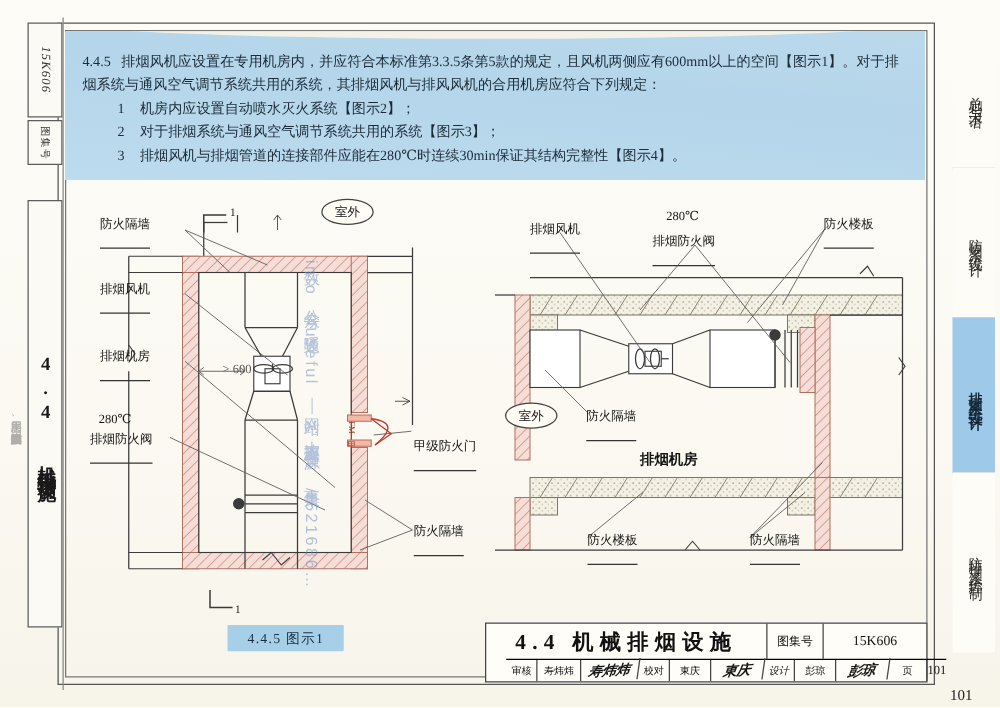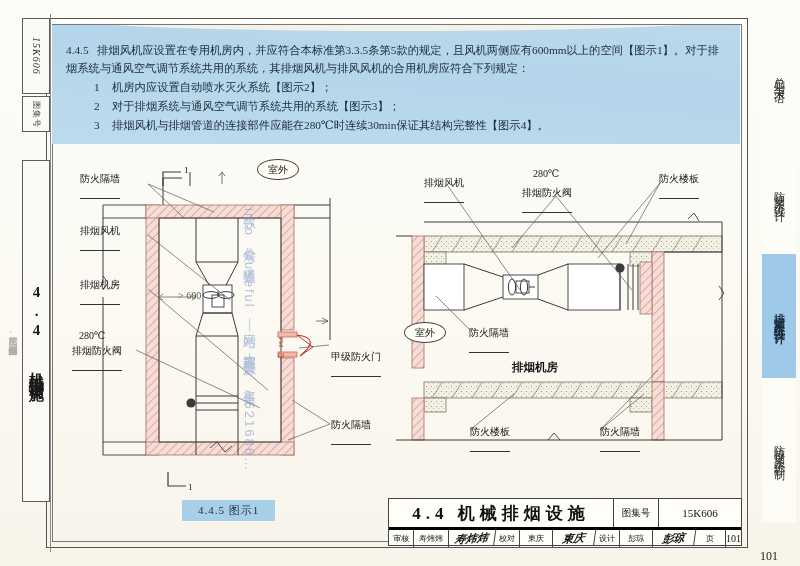--- a/index.html
+++ b/index.html
@@ -103,22 +103,22 @@
   .tblock{position:absolute;left:388px;top:498px;width:352px;height:46px;
     border:1px solid #444;background:#fffdf7;}
   .tb-row1{position:absolute;left:0;top:0;width:100%;height:28px;display:flex;}
   .tb-main{flex:1;display:flex;align-items:center;justify-content:center;
     font-size:17px;font-weight:bold;letter-spacing:5px;color:#111;
     border-right:1px solid #444;}
   .tb-lab{width:44px;display:flex;align-items:center;justify-content:center;
     font-size:9.5px;border-right:1px solid #444;color:#111;}
   .tb-val{width:82px;display:flex;align-items:center;justify-content:center;
     font-size:11px;color:#111;}
-  .tb-row2{position:absolute;left:0;top:28px;width:100%;height:17px;
-    display:flex;border-top:3px solid #000000;}
+  .tb-row2{position:absolute;left:16px;top:28px;width:100%;height:17px;
+    display:flex;border-top:1px solid #000000;}
   .tb-c{display:flex;align-items:center;justify-content:center;
     font-size:8px;border-right:1px solid #444;color:#111;white-space:nowrap;}
   .sig{font-family:"Liberation Serif",serif;font-style:italic;font-weight:bold;
     font-size:11px;color:#151515;transform:skewX(-12deg) rotate(-4deg);}
   .pageno{position:absolute;right:22px;bottom:2px;font-size:12px;color:#222;}
 
   
   .wm{
     position:absolute;font-size:13px;color:#7796c8;opacity:.55;
     writing-mode:vertical-rl;text-orientation:mixed;letter-spacing:2px;
@@ -418,21 +418,21 @@
       <div class="tb-lab">图集号</div>
       <div class="tb-val">15K606</div>
     </div>
     <div class="tb-row2">
       <div class="tb-c" style="width:26px;">审核</div>
       <div class="tb-c" style="width:36px;">寿炜炜</div>
       <div class="tb-c sig" style="width:48px;">寿炜炜</div>
       <div class="tb-c" style="width:26px;">校对</div>
       <div class="tb-c" style="width:34px;">東庆</div>
       <div class="tb-c sig" style="width:44px;">東庆</div>
-      <div class="tb-c" style="width:26px;">设计</div>
+      <div class="tb-c" style="width:26px;font-style:italic;">设计</div>
       <div class="tb-c" style="width:34px;">彭琼</div>
       <div class="tb-c sig" style="width:44px;">彭琼</div>
       <div class="tb-c" style="width:32px;">页</div>
       <div class="tb-c" style="flex:1;border-right:none;font-size:10px;">101</div>
     </div>
   </div>
 
   <div class="pageno">101</div>
 
 </div>

